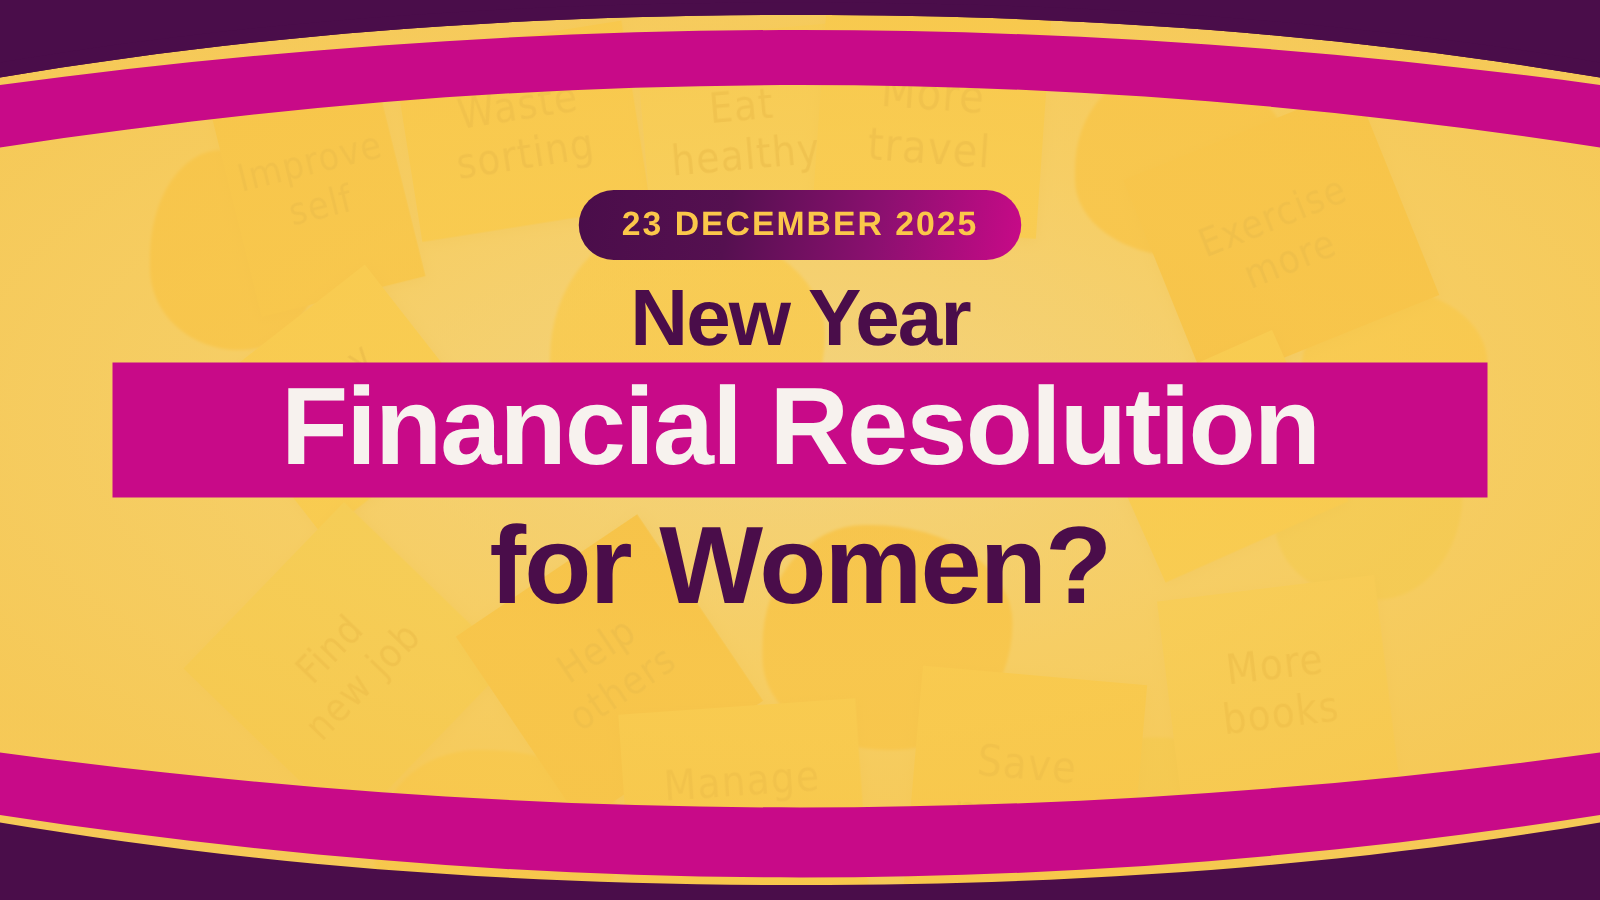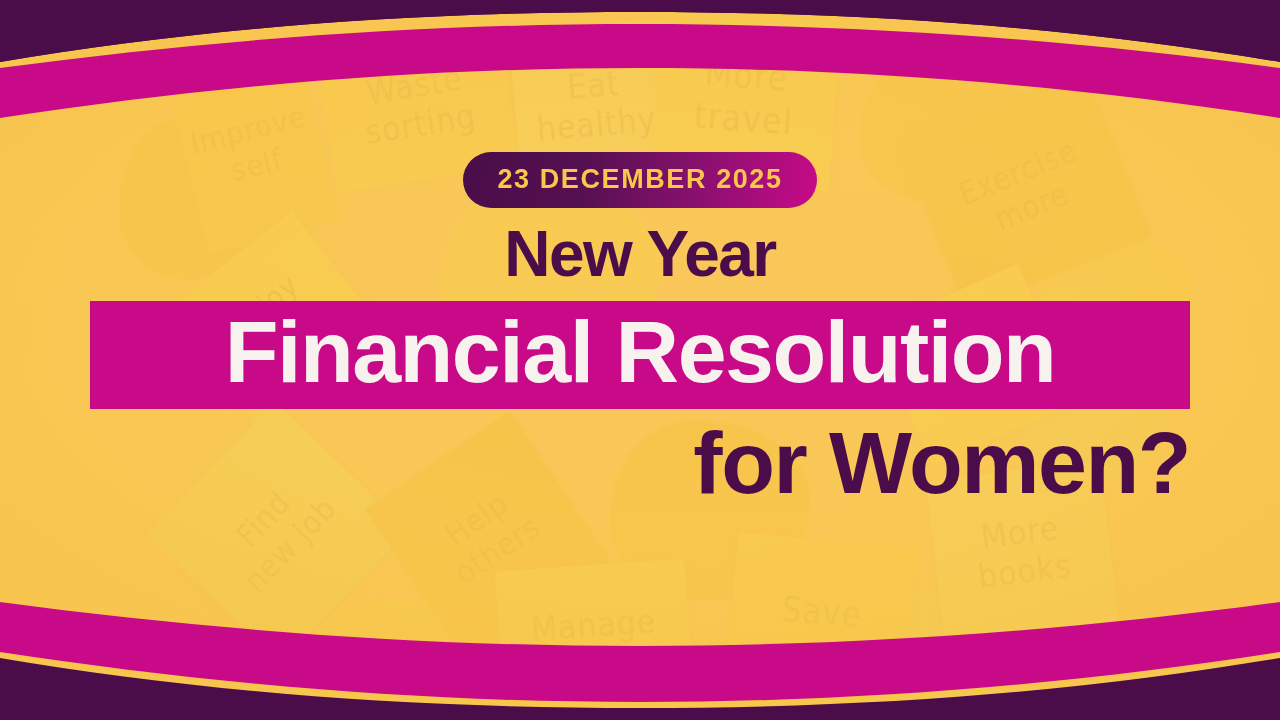--- a/index.html
+++ b/index.html
@@ -8,21 +8,21 @@
     padding: 0;
     background: #111;
   }
   * { box-sizing: border-box; }
 
   .banner-root {
     position: relative;
     width: 1280px;
     height: 720px;
     overflow: hidden;
-    background: #fdba74;
+    background: #e5e5e5;
     font-family: "Liberation Sans", sans-serif;
     -webkit-font-smoothing: antialiased;
   }
 
   
   .photo-layer {
     position: absolute;
     inset: 0;
     overflow: hidden;
   }
@@ -118,21 +118,21 @@
     margin-top: 14px;
     color: #4A0D4A;
     font-size: 64px;
     font-weight: 700;
     letter-spacing: -1.5px;
     line-height: 1.0;
     text-align: center;
   }
 
   .line-2-wrap {
-    margin-top: 15px;
+    margin-top: 4px;
     width: 1100px;
     display: flex;
     align-items: flex-end;
     justify-content: center;
   }
   .line-2 {
     display: block;
     width: 100%;
     background: #C80A88;
     color: #F7F2EE;
@@ -145,21 +145,21 @@
     white-space: nowrap;
   }
 
   .line-3 {
     margin-top: 10px;
     color: #4A0D4A;
     font-size: 88px;
     font-weight: 700;
     letter-spacing: -1.5px;
     line-height: 1.0;
-    text-align: right;
+    text-align: center;
   }
 </style>
 </head>
 <body>
 
 <div class="banner-root">
 
   <div class="photo-layer">
     <div class="crumple" style="left:860px; top:55px; width:170px; height:150px;"></div>
     <div class="crumple light" style="left:1040px; top:230px; width:150px; height:140px;"></div>

